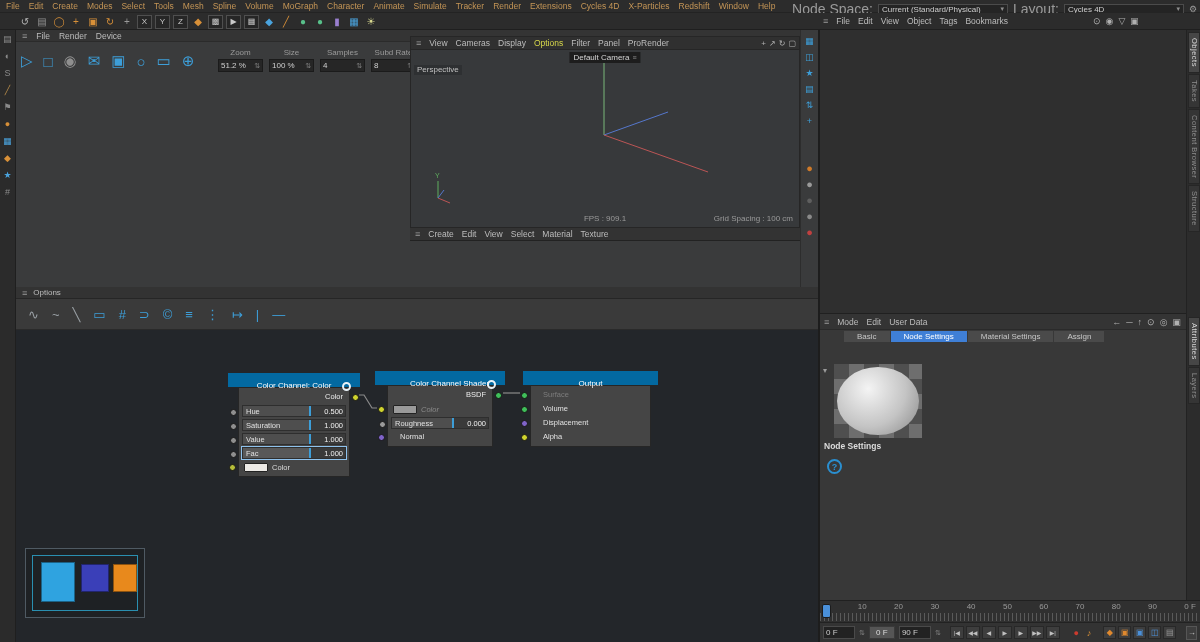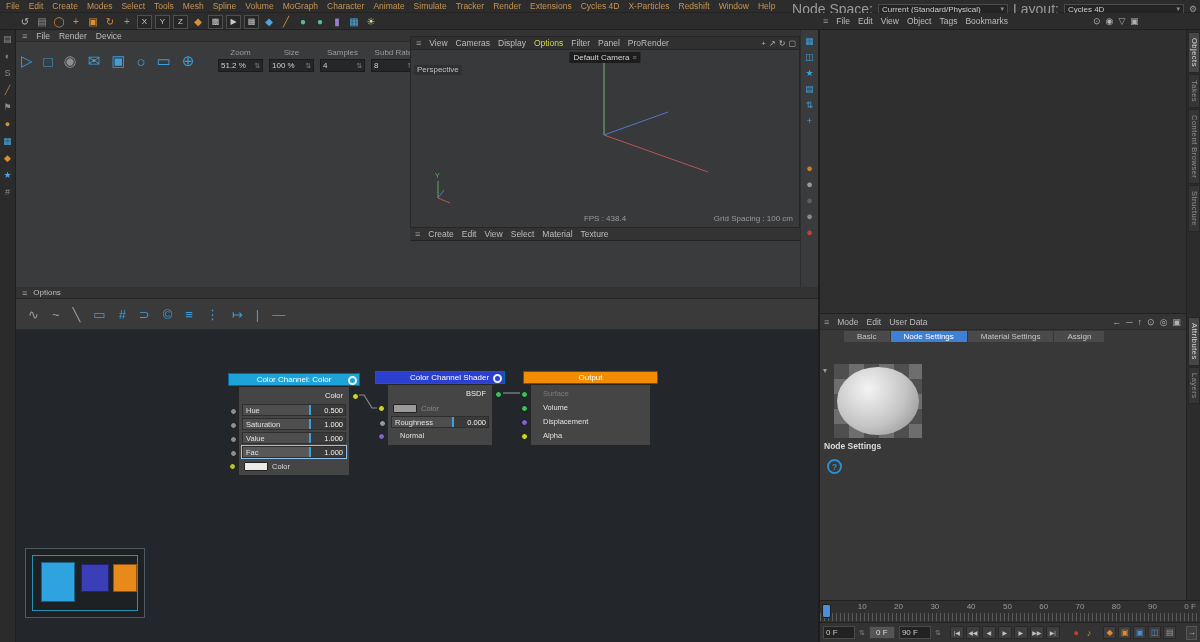--- a/index.html
+++ b/index.html
@@ -72,21 +72,21 @@
   
   .node-editor { left:16px; top:287px; width:802px; height:355px; background:#23262a; }
   .ne-header { height:12px; background:#333333; border-bottom:1px solid #262626; display:flex; gap:6px; align-items:center; padding-left:6px; }
   .ne-title { color:#bdbdbd; font-size:8px; }
   .ne-toolbar { height:31px; background:#3a3a3a; border-bottom:1px solid #2a2a2a; display:flex; gap:13px; align-items:center; padding-left:12px; }
   .ne-ticon { font-size:13px; color:#3d9ed8; }
   .ne-canvas { position:absolute; left:0; top:44px; right:0; bottom:0; }
   .wires { position:absolute; left:0; top:0; }
 
   .node { position:absolute; font-size:7.5px; }
-  .nhdr { height:13px; line-height:12px; text-align:center; color:#fff; font-size:8px; position:relative; border:1px solid #0369a1; }
+  .nhdr { height:13px; line-height:12px; text-align:center; color:#fff; font-size:8px; position:relative; border:7px solid #0369a1; }
   .ntoggle { position:absolute; right:2px; top:2px; width:9px; height:9px; border-radius:50%; border:2px solid #e9f2f7; background:transparent; }
   .nbody { background:#454545; border:1px solid #262626; padding:3px 3px; display:flex; flex-direction:column; gap:2px; }
   .rows { display:flex; flex-direction:column; gap:2px; }
   .outrow { position:relative; height:12px; line-height:12px; text-align:right; padding-right:3px; color:#ececec; }
   .prow { position:relative; display:flex; height:12px; line-height:11px; background:#4e4e4e; border:1px solid #2e2e2e; }
   .prow .plbl { flex:1; padding-left:3px; color:#e0e0e0; border-right:2px solid #3d9ed8; overflow:hidden; }
   .prow .pval { width:34px; text-align:right; padding-right:2px; background:#3a3a3a; color:#f0f0f0; }
   .prow.selected { box-shadow:0 0 0 1px #8fc2ec; background:#585858; }
   .swrow { position:relative; display:flex; align-items:center; gap:4px; height:12px; padding-left:2px; color:#dcdcdc; }
   .swrow .swatch { width:24px; height:9px; border:1px solid #222; border-radius:1px; }
@@ -337,21 +337,21 @@
         <line x1="193" y1="85" x2="193" y2="13" stroke="#7ab87a" stroke-width="1"></line>
         <line x1="193" y1="85" x2="257" y2="62" stroke="#5577cc" stroke-width="1"></line>
         <line x1="193" y1="85" x2="297" y2="122" stroke="#bb5555" stroke-width="1"></line>
         <g>
           <line x1="27" y1="148" x2="27" y2="131" stroke="#5fae5f" stroke-width="1"></line>
           <line x1="27" y1="148" x2="39" y2="153" stroke="#bb5555" stroke-width="1"></line>
           <line x1="27" y1="148" x2="33" y2="140" stroke="#5577cc" stroke-width="1"></line>
           <text x="24" y="128" fill="#5fae5f" font-size="7">Y</text>
         </g>
       </svg>
-      <span class="vp-fps">FPS : 438.4</span>
+      <span class="vp-fps">FPS : 909.1</span>
       <span class="vp-grid">Grid Spacing : 100 cm</span>
     </div>
   </div>
 
   <div class="abs matman">
     <div class="mm-menubar">
       <span class="burger">≡</span>
       <div style="display:flex;gap:8px">
 
       <span class="pmi">Create</span>

